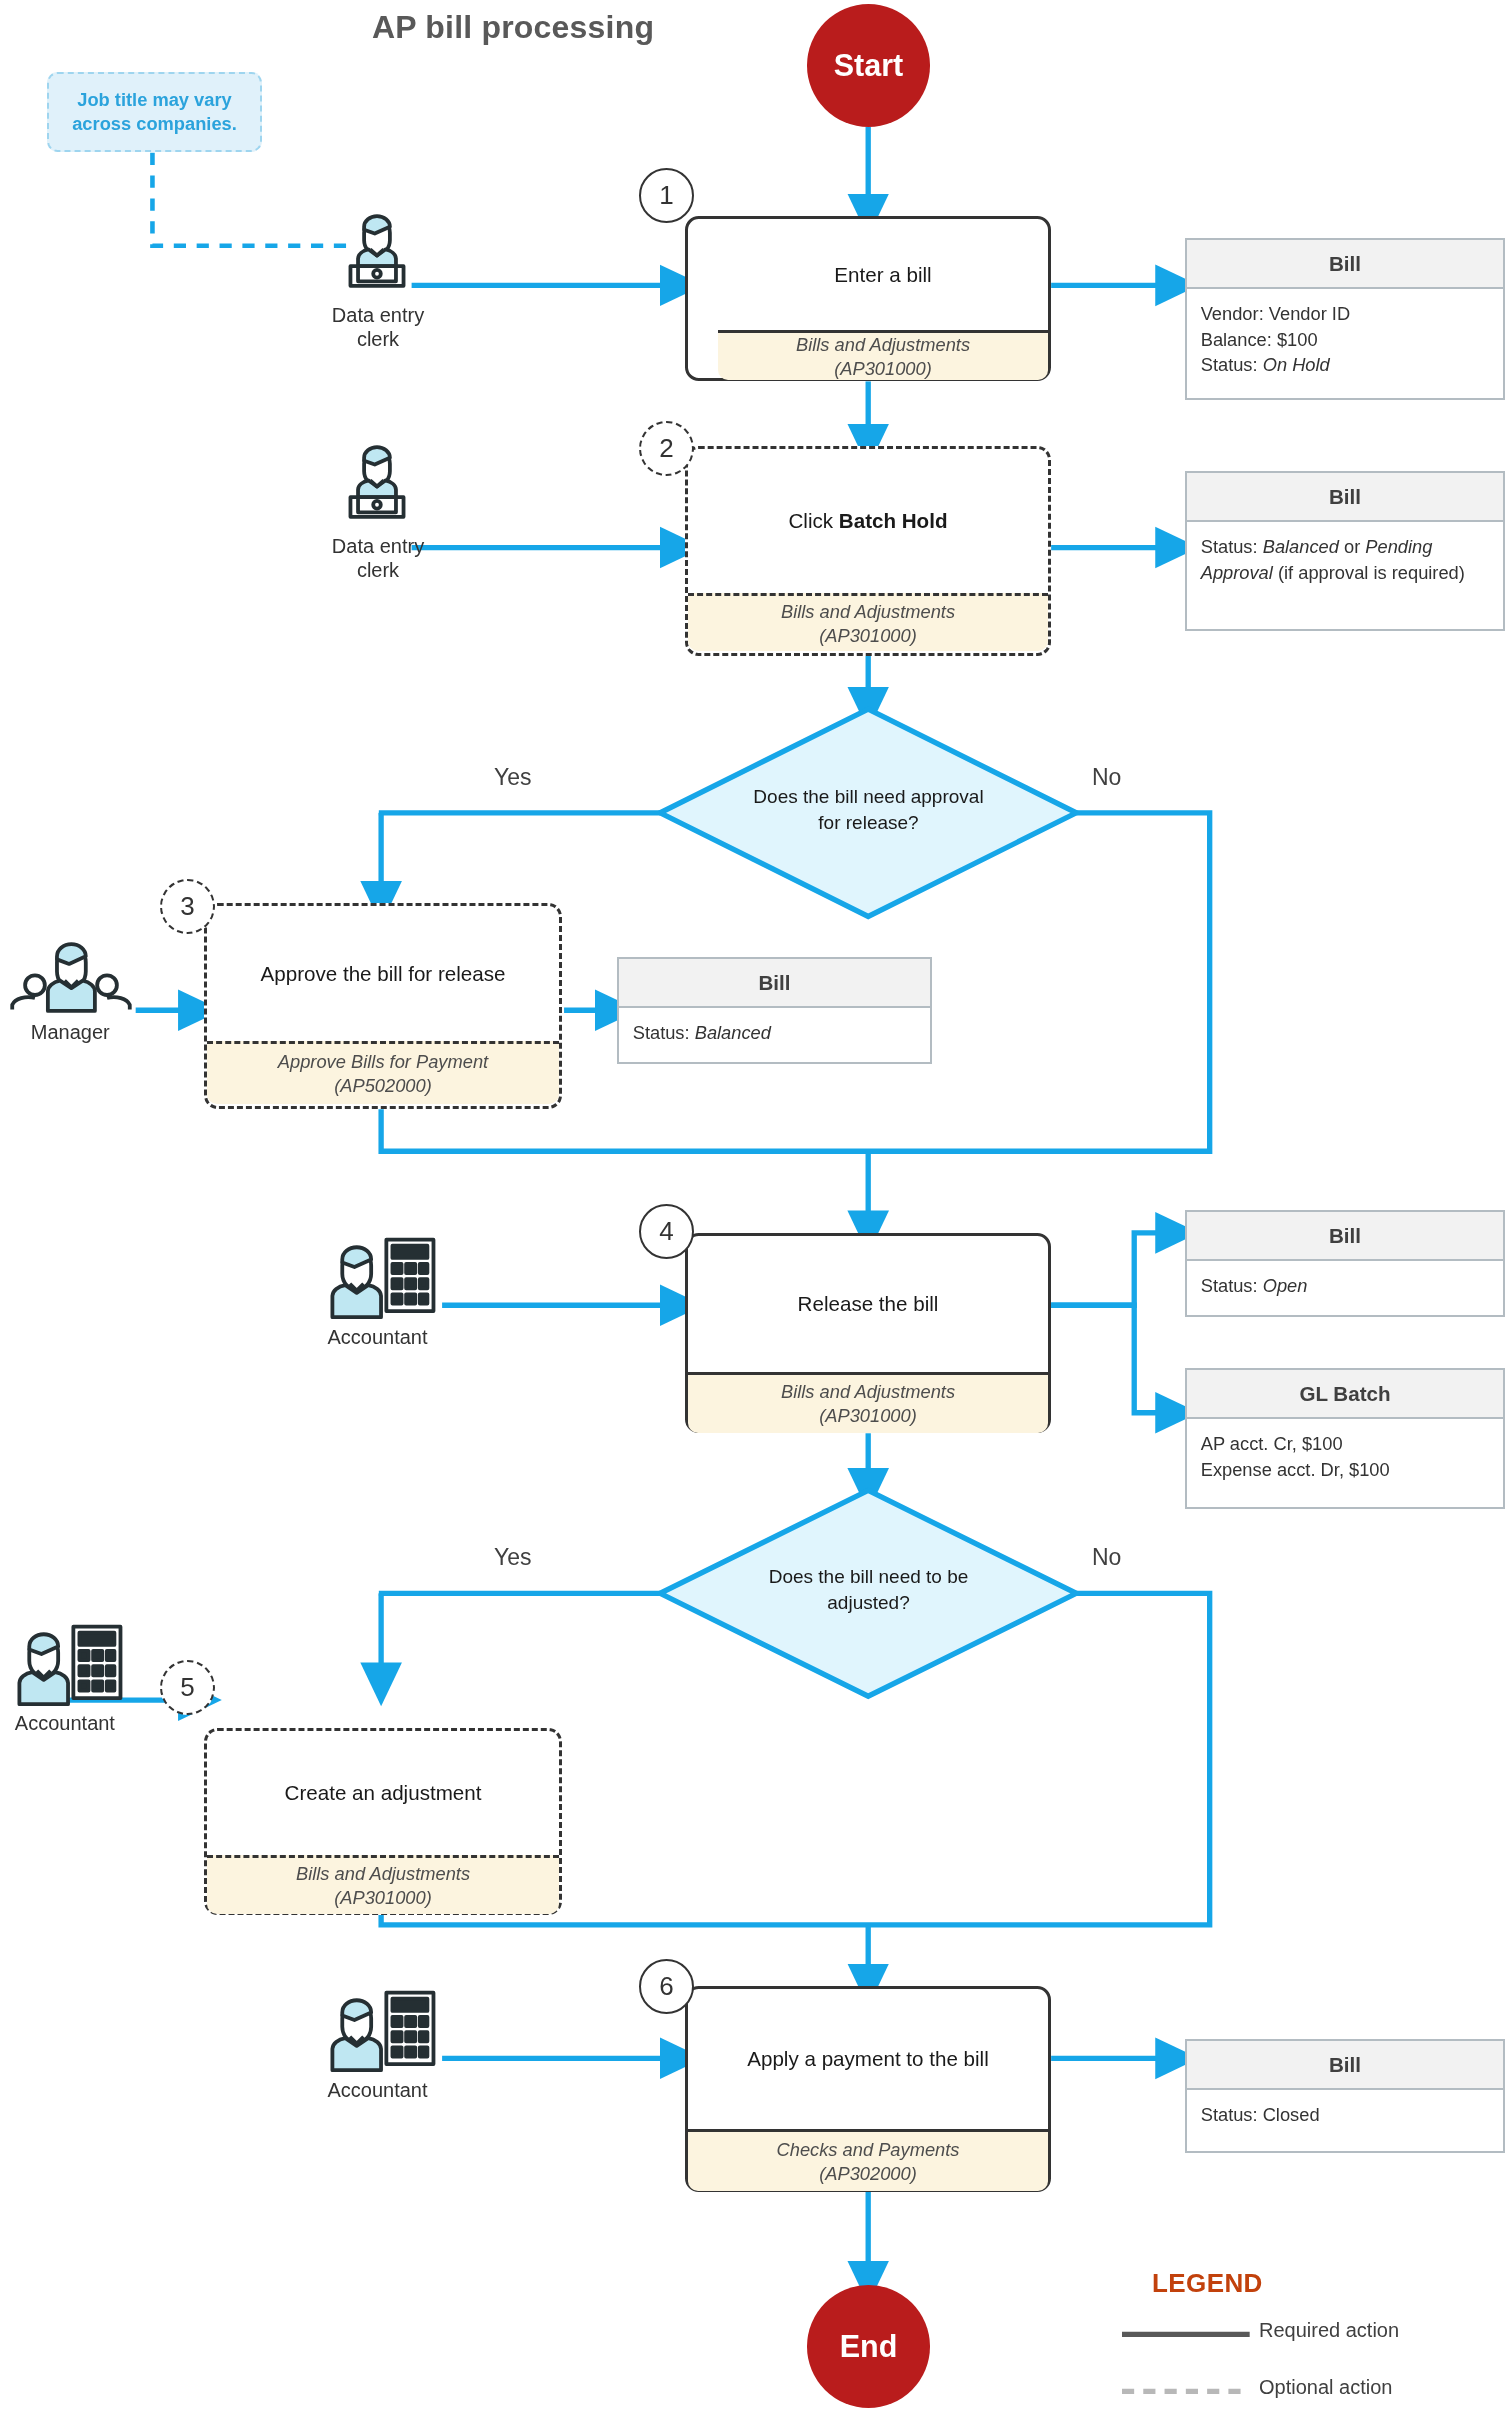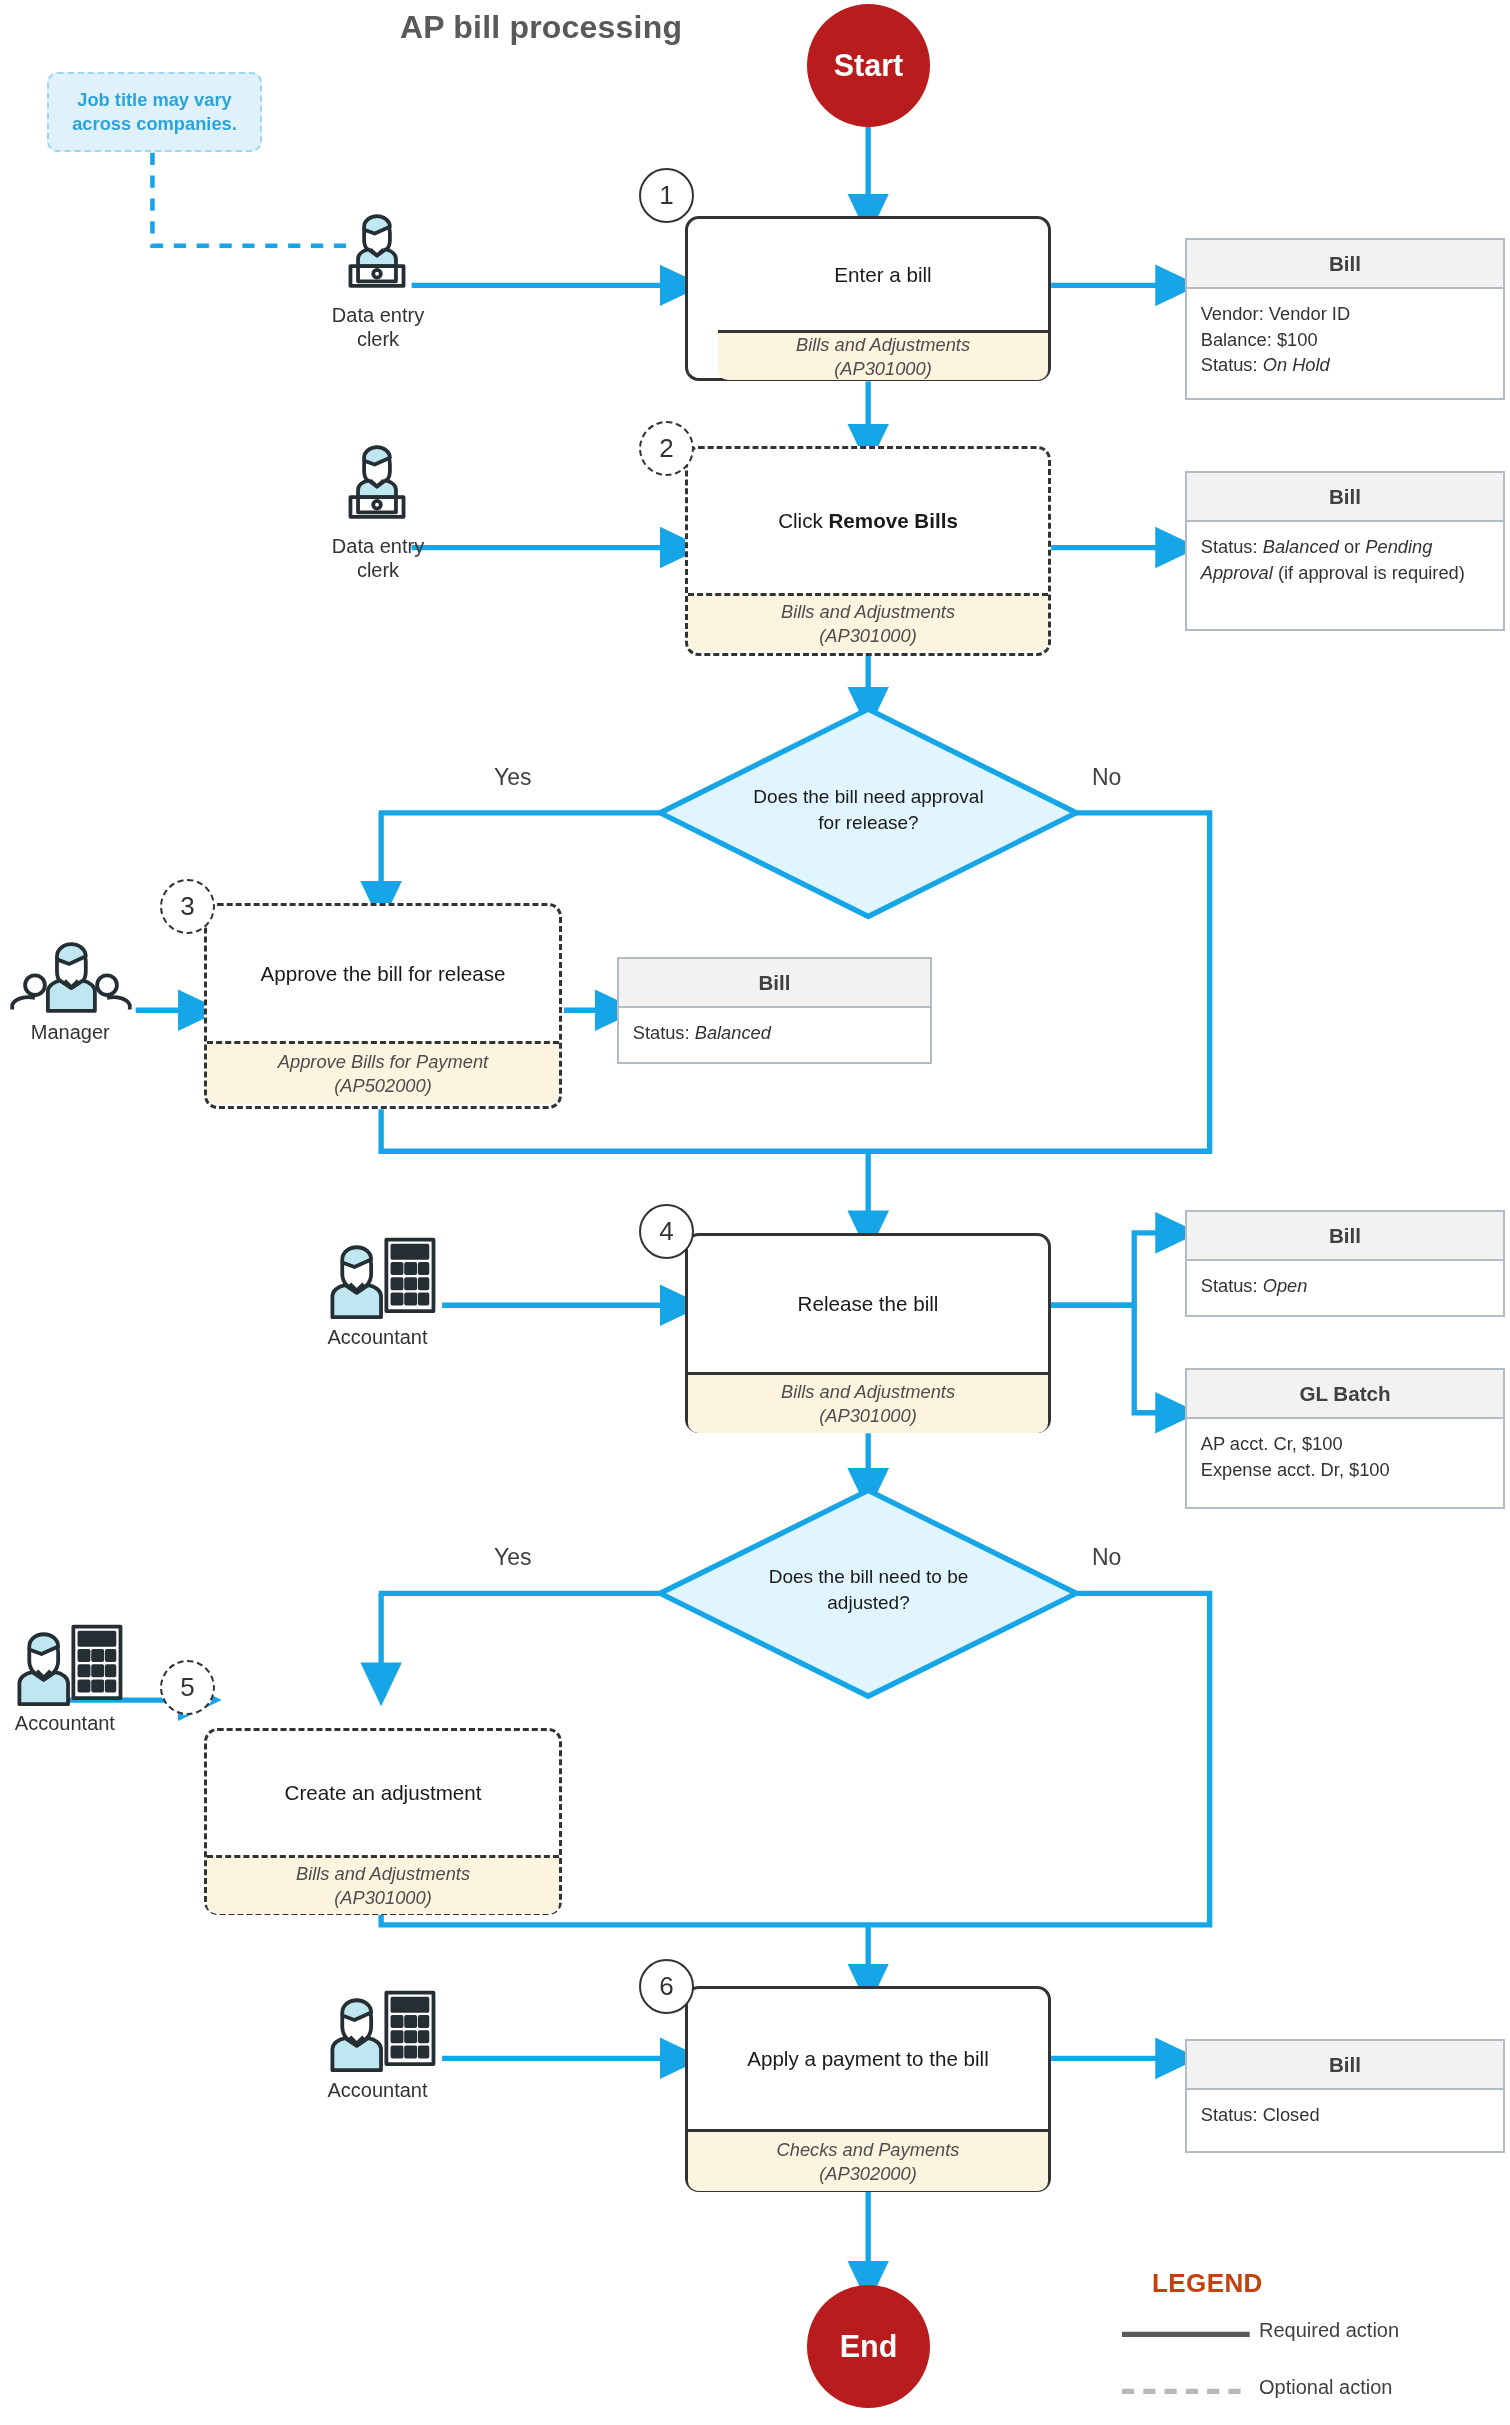--- a/index.html
+++ b/index.html
@@ -135,21 +135,21 @@
     </g>
 
     <g stroke="#16A6E8" stroke-width="6" fill="none" stroke-dasharray="16 14">
       <path d="M200,200 L200,322 L460,322"></path>
     </g>
 
     <polygon points="1139,930 1412,1066 1139,1202 866,1066" fill="#E0F5FD" stroke="#16A6E8" stroke-width="7"></polygon>
     <polygon points="1139,1955 1412,2090 1139,2225 866,2090" fill="#E0F5FD" stroke="#16A6E8" stroke-width="7"></polygon>
   </svg>
 
-  <div class="abs title" style="left:400px;top:9.1px;">AP bill processing</div>
+  <div class="abs title" style="left:372px;top:9.1px;">AP bill processing</div>
 
   <div class="abs term" style="left:807px;top:3.8px;width:123px;height:123px;">
     <span>Start</span>
   </div>
   <div class="abs term" style="left:807px;top:2285px;width:123px;height:123px;">
     <span>End</span>
   </div>
 
   <div class="abs note" style="left:47px;top:72px;width:215px;height:80px;">
     <span>Job title may vary across companies.</span>
@@ -294,21 +294,21 @@
       <span>Bills and Adjustments</span>
       <span>(AP301000)</span>
     </div>
   </div>
   <div class="abs badge req" style="left:639px;top:168px;width:55px;height:55px;">
     <span>1</span>
   </div>
 
   <div class="abs pbox opt" style="left:685px;top:446px;width:366px;height:210px;">
     <div class="ptop" style="height:144px;">
-      <span><span>Click </span><b>Remove Bills</b></span>
+      <span><span>Click </span><b>Batch Hold</b></span>
     </div>
     <div class="pbot" style="height:58px;">
       <span>Bills and Adjustments</span>
       <span>(AP301000)</span>
     </div>
   </div>
   <div class="abs badge opt" style="left:639px;top:421px;width:55px;height:55px;">
     <span>2</span>
   </div>
 

